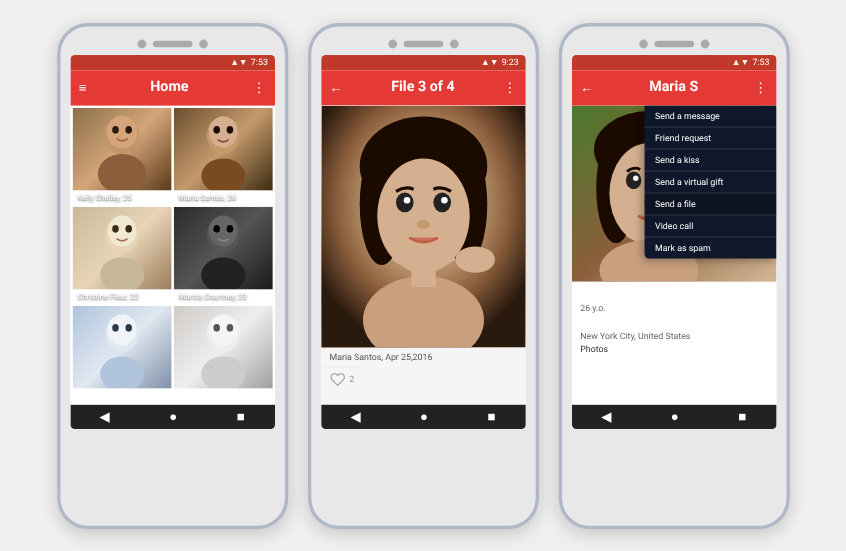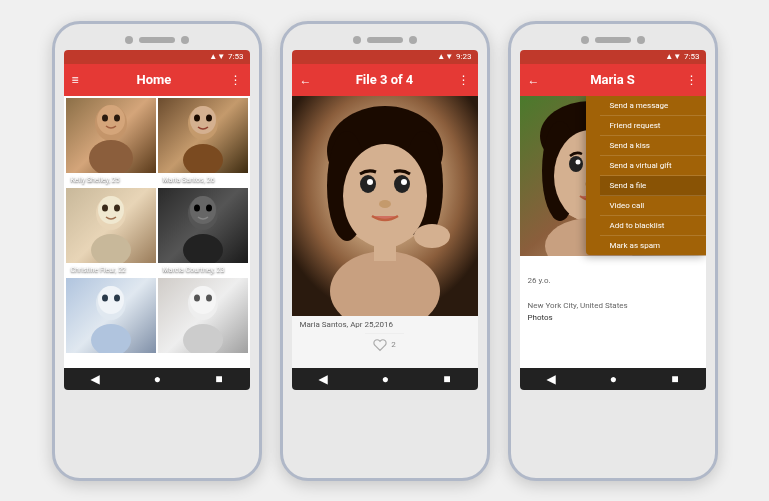--- a/index.html
+++ b/index.html
@@ -149,21 +149,21 @@
     .p3 { background: linear-gradient(135deg, #c8b89a, #e8d5b7, #9a7c5a); }
     .p4 { background: linear-gradient(135deg, #2a2a2a, #555, #1a1a1a); }
     .p5 { background: linear-gradient(135deg, #b0c4de, #e0e8f0, #8090a8); }
     .p6 { background: linear-gradient(135deg, #d0ccc8, #eee, #a0a0a0); }
 
     
     .file-content {
       flex: 1;
       display: flex;
       flex-direction: column;
-      align-items: center;
+      align-items: flex-start;
       background: #f5f5f5;
       overflow: hidden;
     }
     .file-image {
       width: 100%;
       height: 220px;
       background: linear-gradient(160deg, #f0e6d3 0%, #d4b896 20%, #8B5E3C 40%, #2a1a0e 60%, #8B7355 80%, #d4c4a8 100%);
       position: relative;
       overflow: hidden;
     }
@@ -217,25 +217,24 @@
       color: #333;
       margin-top: 3px;
     }
 
     
     .dropdown-menu {
       position: absolute;
       top: 0;
       right: 0;
       width: 120px;
-      background: #a16207;
+      background: #0f172a;
       z-index: 10;
       border-radius: 0 0 0 4px;
       box-shadow: -2px 2px 8px rgba(0,0,0,0.3);
-      padding-left: 14px;
     }
     .dropdown-item {
       padding: 5px 10px;
       font-size: 8px;
       color: white;
       cursor: pointer;
       border-bottom: 1px solid rgba(255,255,255,0.15);
     }
     .dropdown-item:last-child {
       border-bottom: none;
@@ -491,21 +490,20 @@
         <div class="profile-photos-label">Photos</div>
       </div>
 
       <div class="dropdown-menu">
         <div class="dropdown-item">Send a message</div>
         <div class="dropdown-item">Friend request</div>
         <div class="dropdown-item">Send a kiss</div>
         <div class="dropdown-item">Send a virtual gift</div>
         <div class="dropdown-item active">Send a file</div>
         <div class="dropdown-item">Video call</div>
-        <div class="dropdown-item">Add to blacklist</div>
         <div class="dropdown-item">Mark as spam</div>
       </div>
     </div>
 
     <div class="nav-bar">
       <span class="nav-icon">◀</span>
       <span class="nav-icon">●</span>
       <span class="nav-icon">■</span>
     </div>
   </div>

